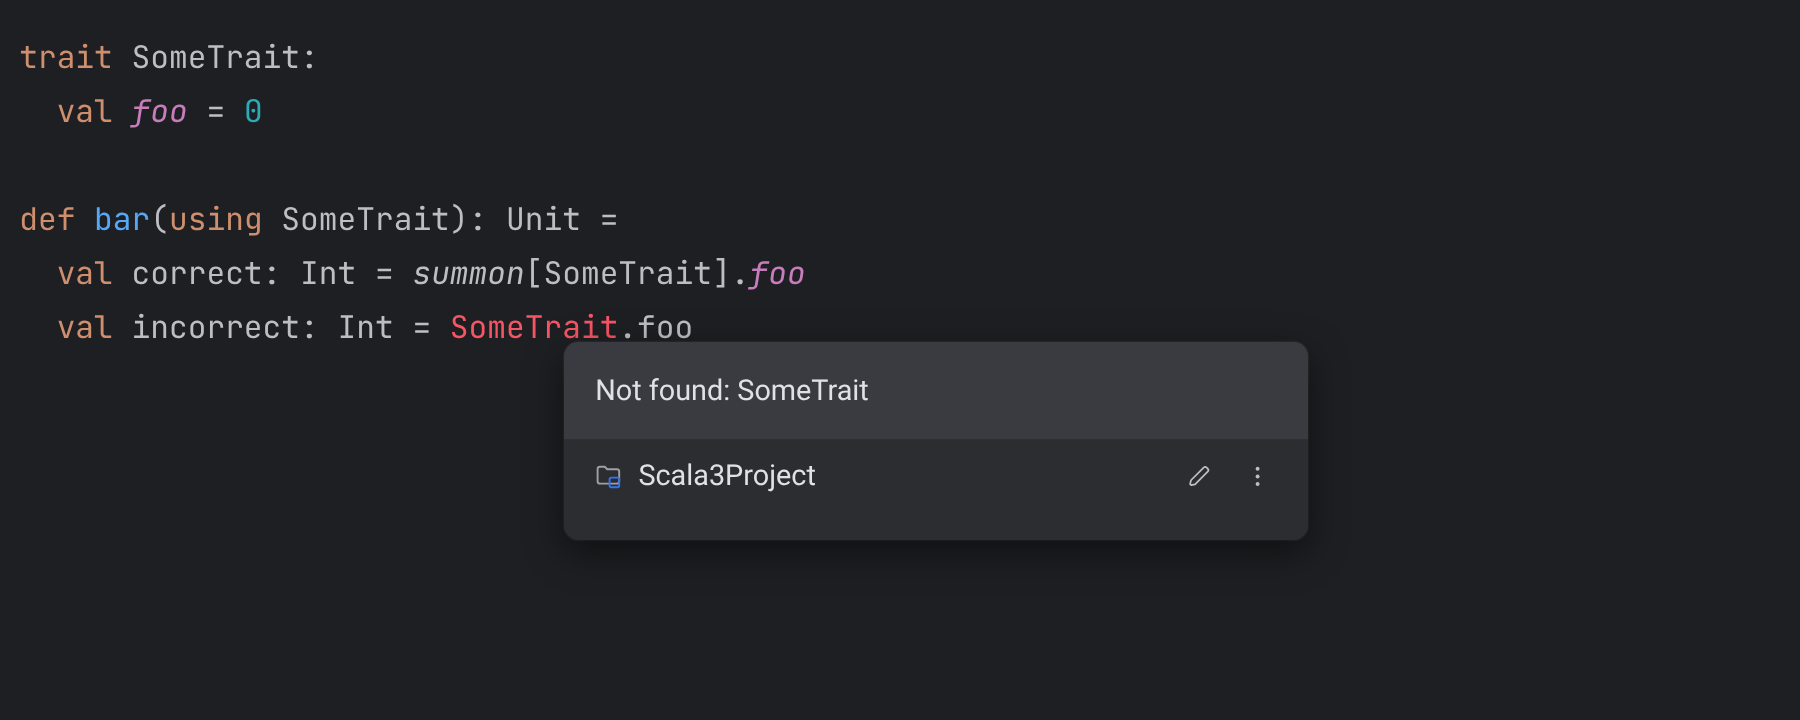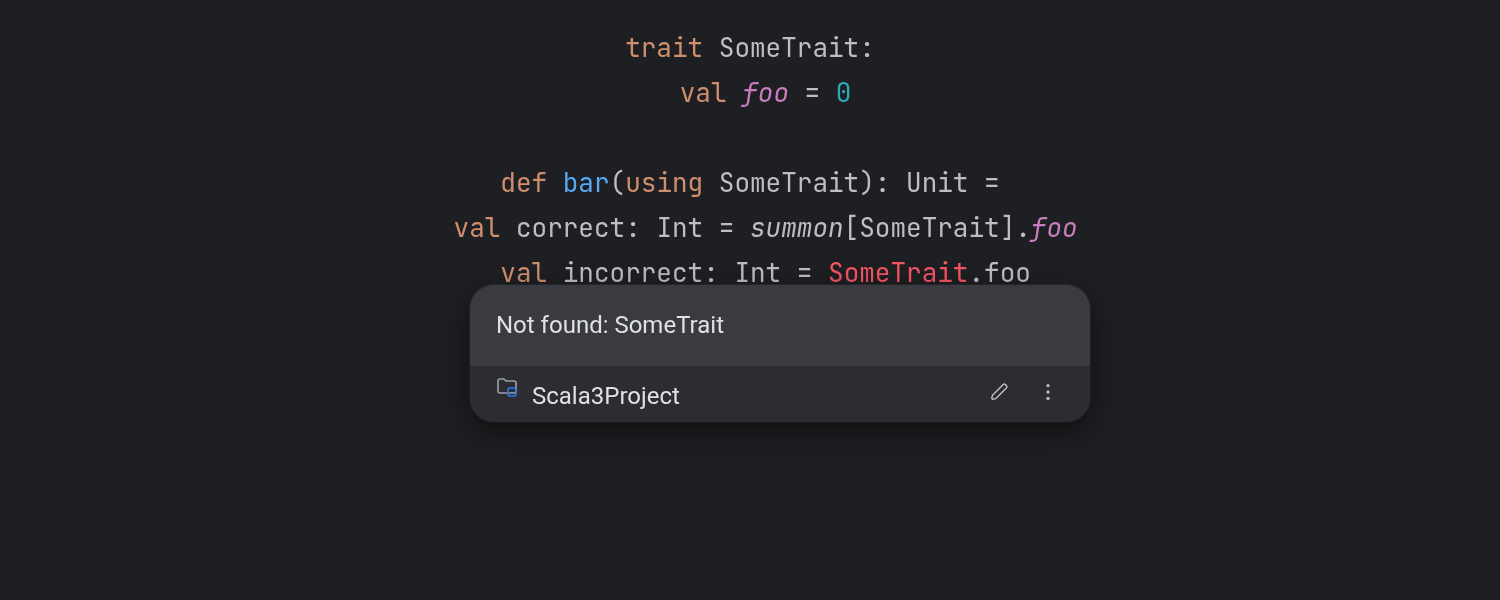--- a/index.html
+++ b/index.html
@@ -11,57 +11,57 @@
     font-size: 26px;
     line-height: 45px;
     color: #bcbec4;
     overflow: hidden;
     position: relative;
     padding: 25px 16px 16px 16px;
   }
   pre.code {
     font-family: inherit;
     white-space: pre;
-    text-align: center;
   }
   .tok-kw      { color: #cf8e6d; }
   .tok-type    { color: #bcbec4; }
   .tok-defname { color: #56a8f5; }
   .tok-field-i { color: #c77dbb; font-style: italic; }
   .tok-func-i  { color: #bcbec4; font-style: italic; }
   .tok-num     { color: #2aacb8; }
   .tok-punc    { color: #bcbec4; }
   .tok-error   { color: #f75464; }
   .tok-plain   { color: #bcbec4; }
 
   .tooltip {
     position: absolute;
     left: 470px;
     top: 285px;
     width: 620px;
     background: #2b2d30;
-    border-radius: 24px;
+    border-radius: 12px;
     box-shadow: 0 10px 30px rgba(0,0,0,0.5), 0 0 0 1px rgba(255,255,255,0.05);
     overflow: hidden;
     font-family: -apple-system, "Segoe UI", Roboto, sans-serif;
   }
   .tooltip-header {
     background: #393b40;
     padding: 18px 26px;
     font-size: 24px;
     color: #dfe1e5;
   }
   .tooltip-body {
     padding: 24px 26px 6px 26px;
     font-family: "JetBrains Mono", Consolas, monospace;
     font-size: 24px;
   }
   .tooltip-footer {
     display: flex;
-    padding: 8px 24px 3px 24px;
+    align-items: center;
+    padding: 8px 24px 31px 24px;
     gap: 12px;
     font-family: -apple-system, "Segoe UI", Roboto, sans-serif;
     font-size: 24px;
     color: #dfe1e5;
   }
   .tooltip-footer .spacer { flex: 1; }
   .icon-btn {
     width: 36px; height: 36px;
     display: flex; align-items: center; justify-content: center;
     color: #bcbec4;

